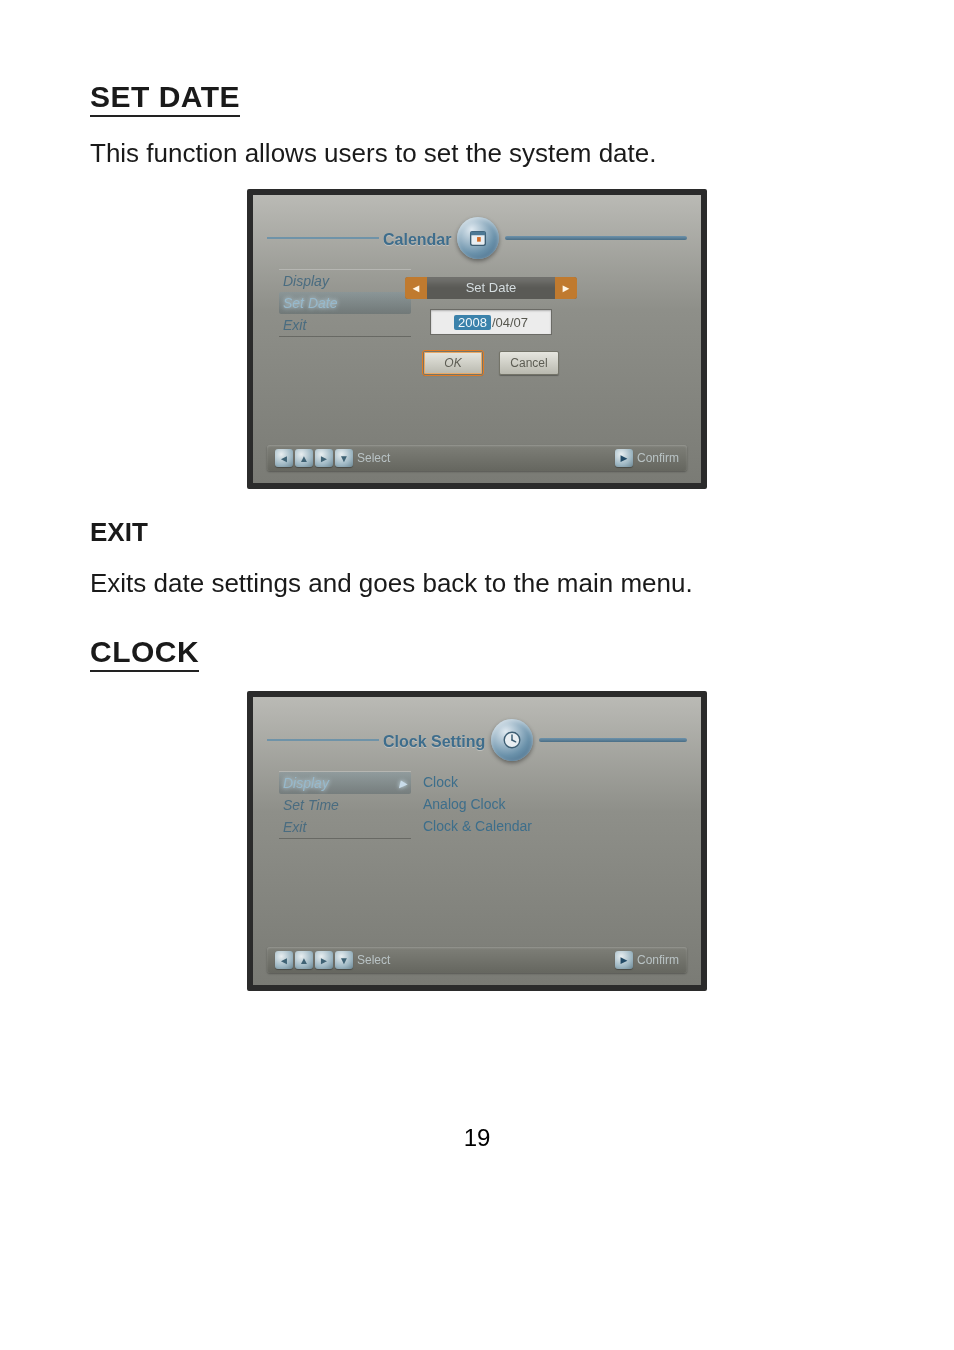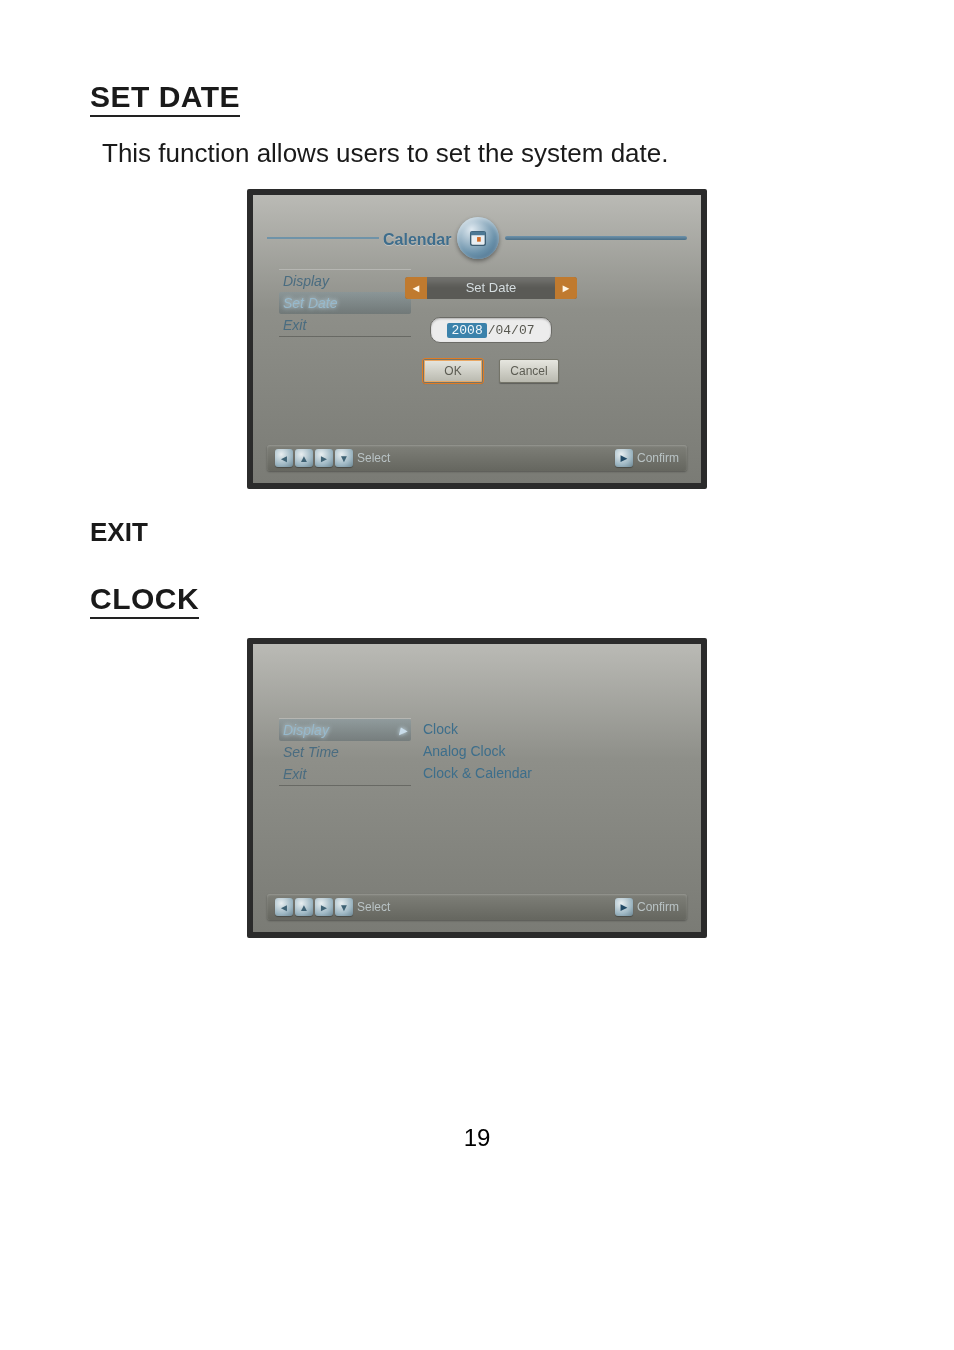--- a/index.html
+++ b/index.html
@@ -27,21 +27,21 @@
     padding-bottom: 2px;
   }
   h3.subhead {
     font-size: 26px;
     font-weight: 700;
     margin: 28px 0 18px 0;
   }
   p.body {
     font-size: 26px;
     line-height: 1.35;
-    margin: 0 0 18px 12px;
+    margin: 0 0 18px 0;
   }
   .bold { font-weight: 700; }
   .page-number {
     position: absolute;
     bottom: 40px;
     left: 0;
     width: 100%;
     text-align: center;
     font-size: 24px;
     color: #000000;
@@ -179,33 +179,32 @@
     border-radius: 3px 0 0 3px;
     color: #fff6e6;
   }
   .dialog-title .rarrow {
     right: 0;
     background: #c07a2f;
     border-radius: 0 3px 3px 0;
     color: #fff6e6;
   }
   .date-field {
-    margin: 18px auto 0 auto;
+    margin: 10px auto 0 auto;
     width: 120px;
     height: 24px;
     background: #ececec;
     border: 1px solid #6b6b66;
-    border-radius: 10px;
+    border-radius: 0;
     font-size: 13px;
     color: #57574f;
     display: flex;
     align-items: center;
     justify-content: center;
     box-shadow: inset 0 1px 2px rgba(0,0,0,0.25);
-    font-family: Liberation Mono, monospace;
   }
   .date-field .year {
     background: #3b82ab;
     color: #f3f8fb;
     padding: 0 4px;
     border-radius: 2px;
     margin-right: 1px;
   }
   .btn-row {
     margin-top: 16px;
@@ -221,20 +220,21 @@
     font-size: 12px;
     color: #5c5c53;
     border: 1px solid #747469;
     background: linear-gradient(#e6e6df, #b9b9af);
     border-radius: 2px;
     box-shadow: 0 1px 1px rgba(0,0,0,0.3);
   }
   .btn.focus {
     outline: 1px solid #e07b23;
     box-shadow: 0 0 0 1px #e9a864 inset, 0 1px 1px rgba(0,0,0,0.3);
+    font-style: italic;
   }
 
   
   .footer {
     position: absolute;
     left: 14px; right: 14px; bottom: 12px;
     height: 26px;
     background: linear-gradient(#7e7f78, #65665f);
     border-radius: 3px;
     display: flex;
@@ -333,28 +333,41 @@
         <span class="label-left">Select</span>
         <div class="spacer"></div>
         <div class="play-key">▶</div>
         <span>Confirm</span>
       </div>
 
     </div>
   </div>
 
   <h3 class="subhead">EXIT</h3>
+  <p class="body">Exits date settings and goes back to the main menu.</p>
 
   <h2 class="section-title" style="margin-top:34px;">
     <span>CLOCK</span>
   </h2>
 
   <div class="shot-wrap">
     <div class="shot-inner">
 
+      <div class="hdr">
+        <div class="hline-left"></div>
+        <div class="title">Clock Setting</div>
+        <div class="icon-badge">
+          <svg viewBox="0 0 24 24">
+            <circle cx="12" cy="12" r="8.5" fill="#e8eef2" stroke="#3c5d72" stroke-width="1.5"></circle>
+            <line x1="12" y1="12" x2="12" y2="6.5" stroke="#3c5d72" stroke-width="1.6" stroke-linecap="round"></line>
+            <line x1="12" y1="12" x2="16" y2="14" stroke="#3c5d72" stroke-width="1.6" stroke-linecap="round"></line>
+          </svg>
+        </div>
+        <div class="hline-right"></div>
+      </div>
 
       <div class="menu-list">
         <div class="menu-item highlight">
           <span>Display</span>
           <span class="chevron">▶</span>
         </div>
         <div class="menu-item">
           <span>Set Time</span>
         </div>
         <div class="menu-item">

